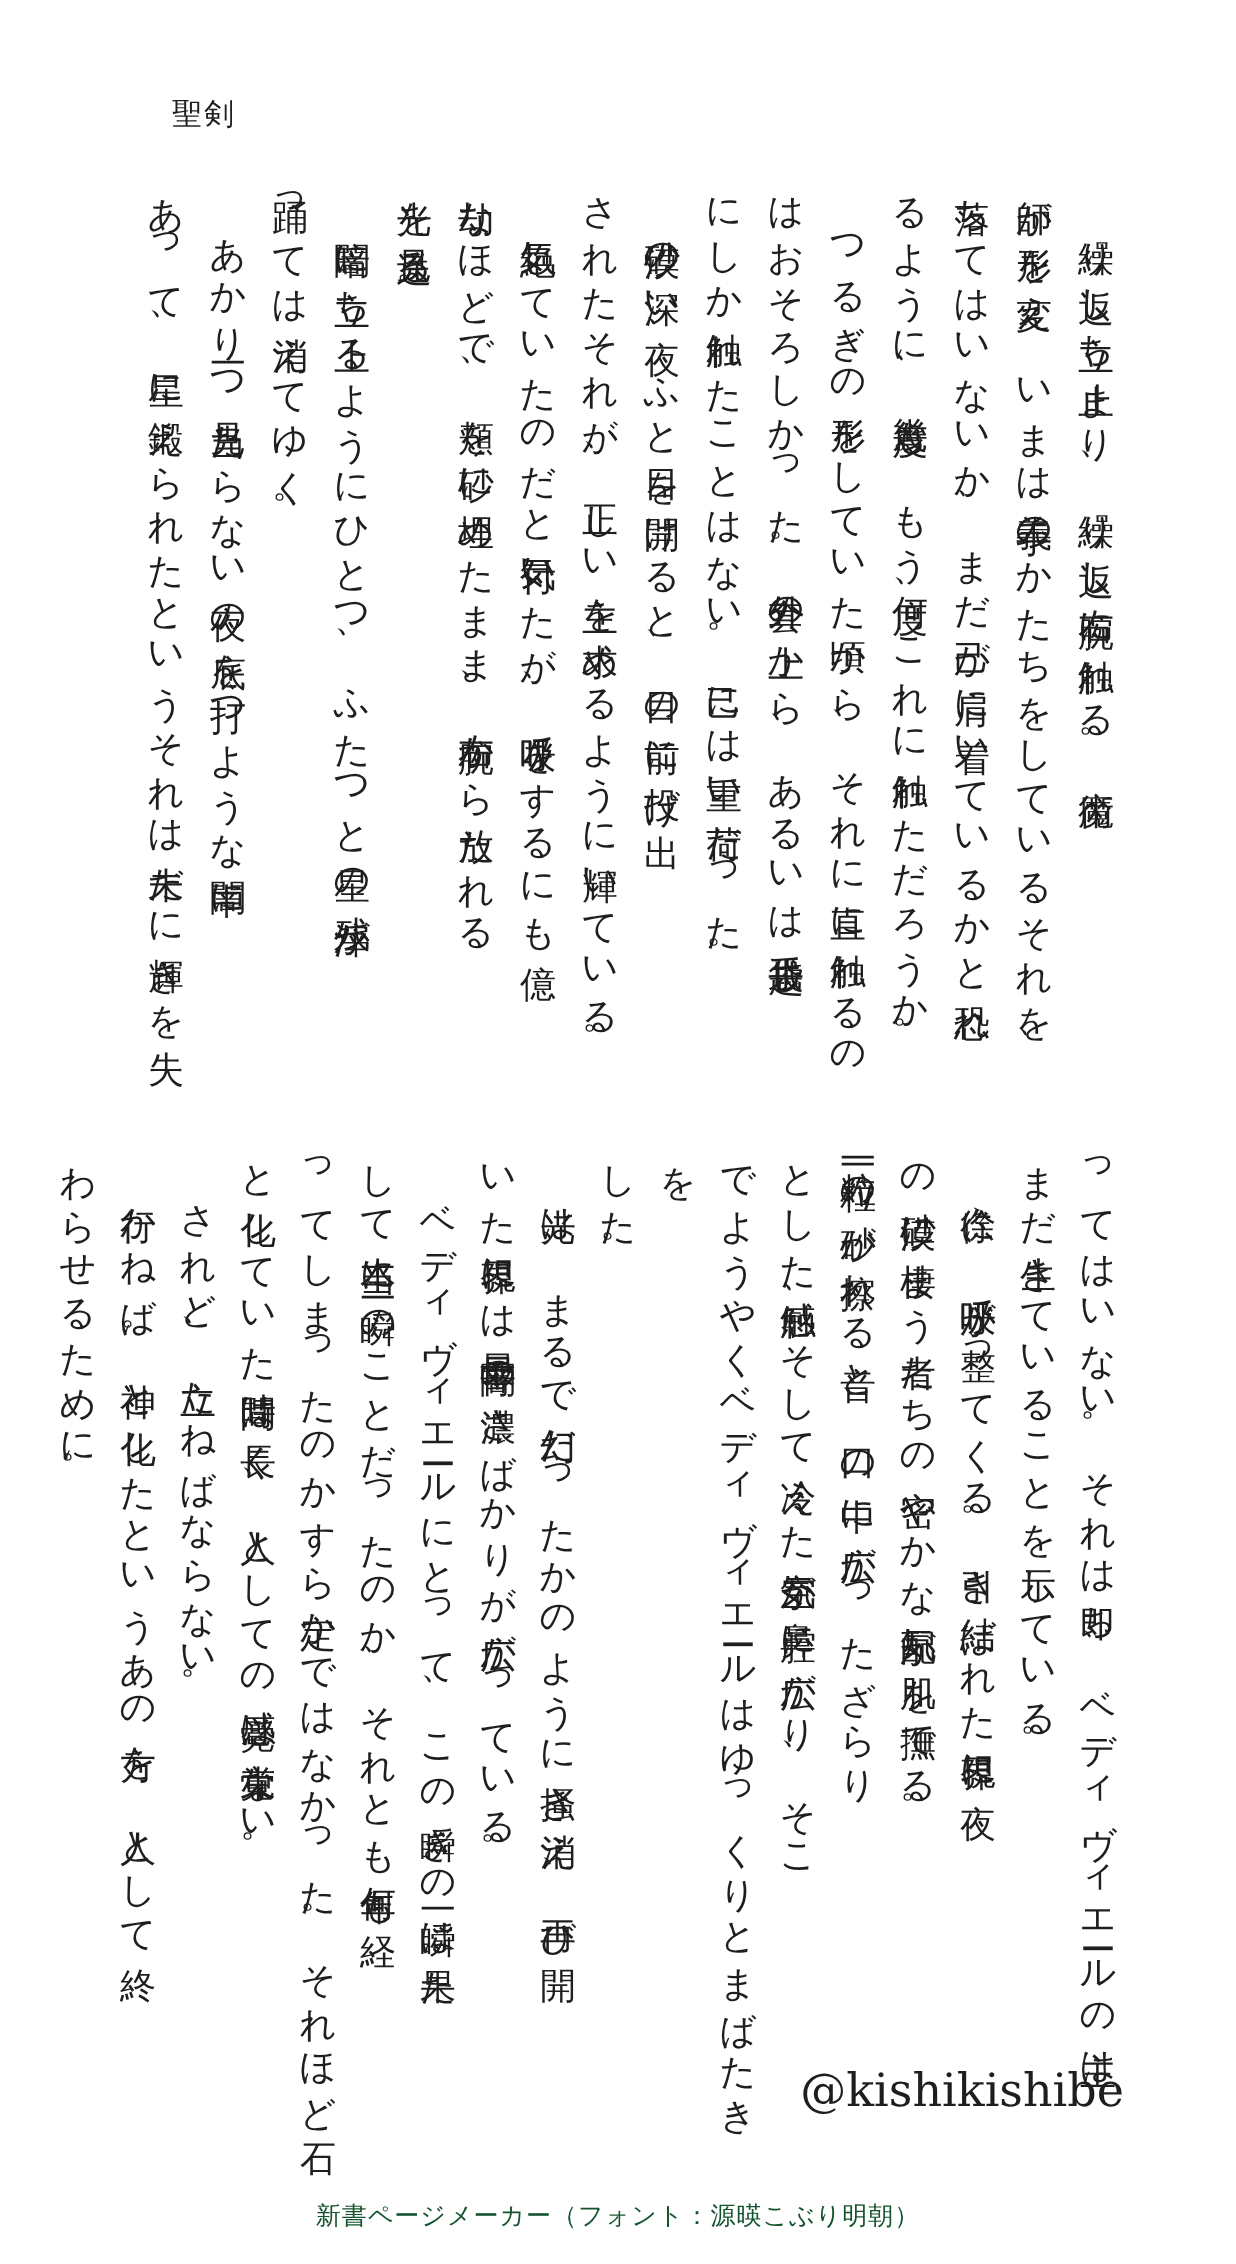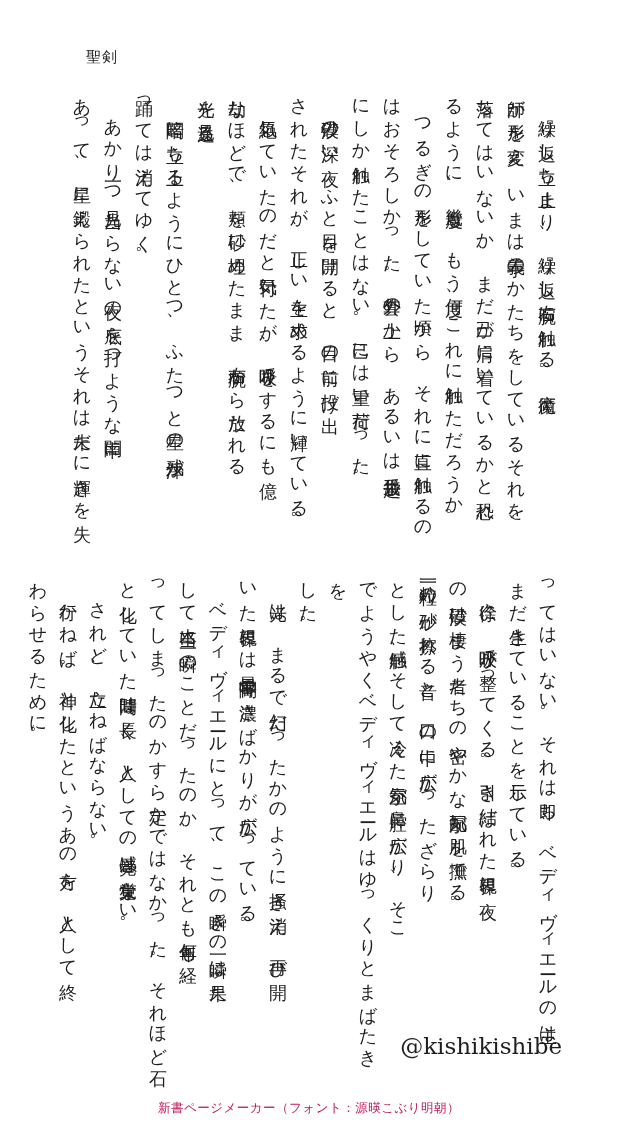--- a/index.html
+++ b/index.html
@@ -39,21 +39,21 @@
     top: 1033px;
     font-size: 23px;
   }
   .footer {
     position: absolute;
     left: 0;
     right: 0;
     top: 1100px;
     text-align: center;
     font-size: 12.5px;
-    color: #be185d;
+    color: #14532d;
     letter-spacing: 0.5px;
   }
 </style>
 </head>
 <body>
 
 <div>
 
   <div class="page-title">聖剣</div>
 

